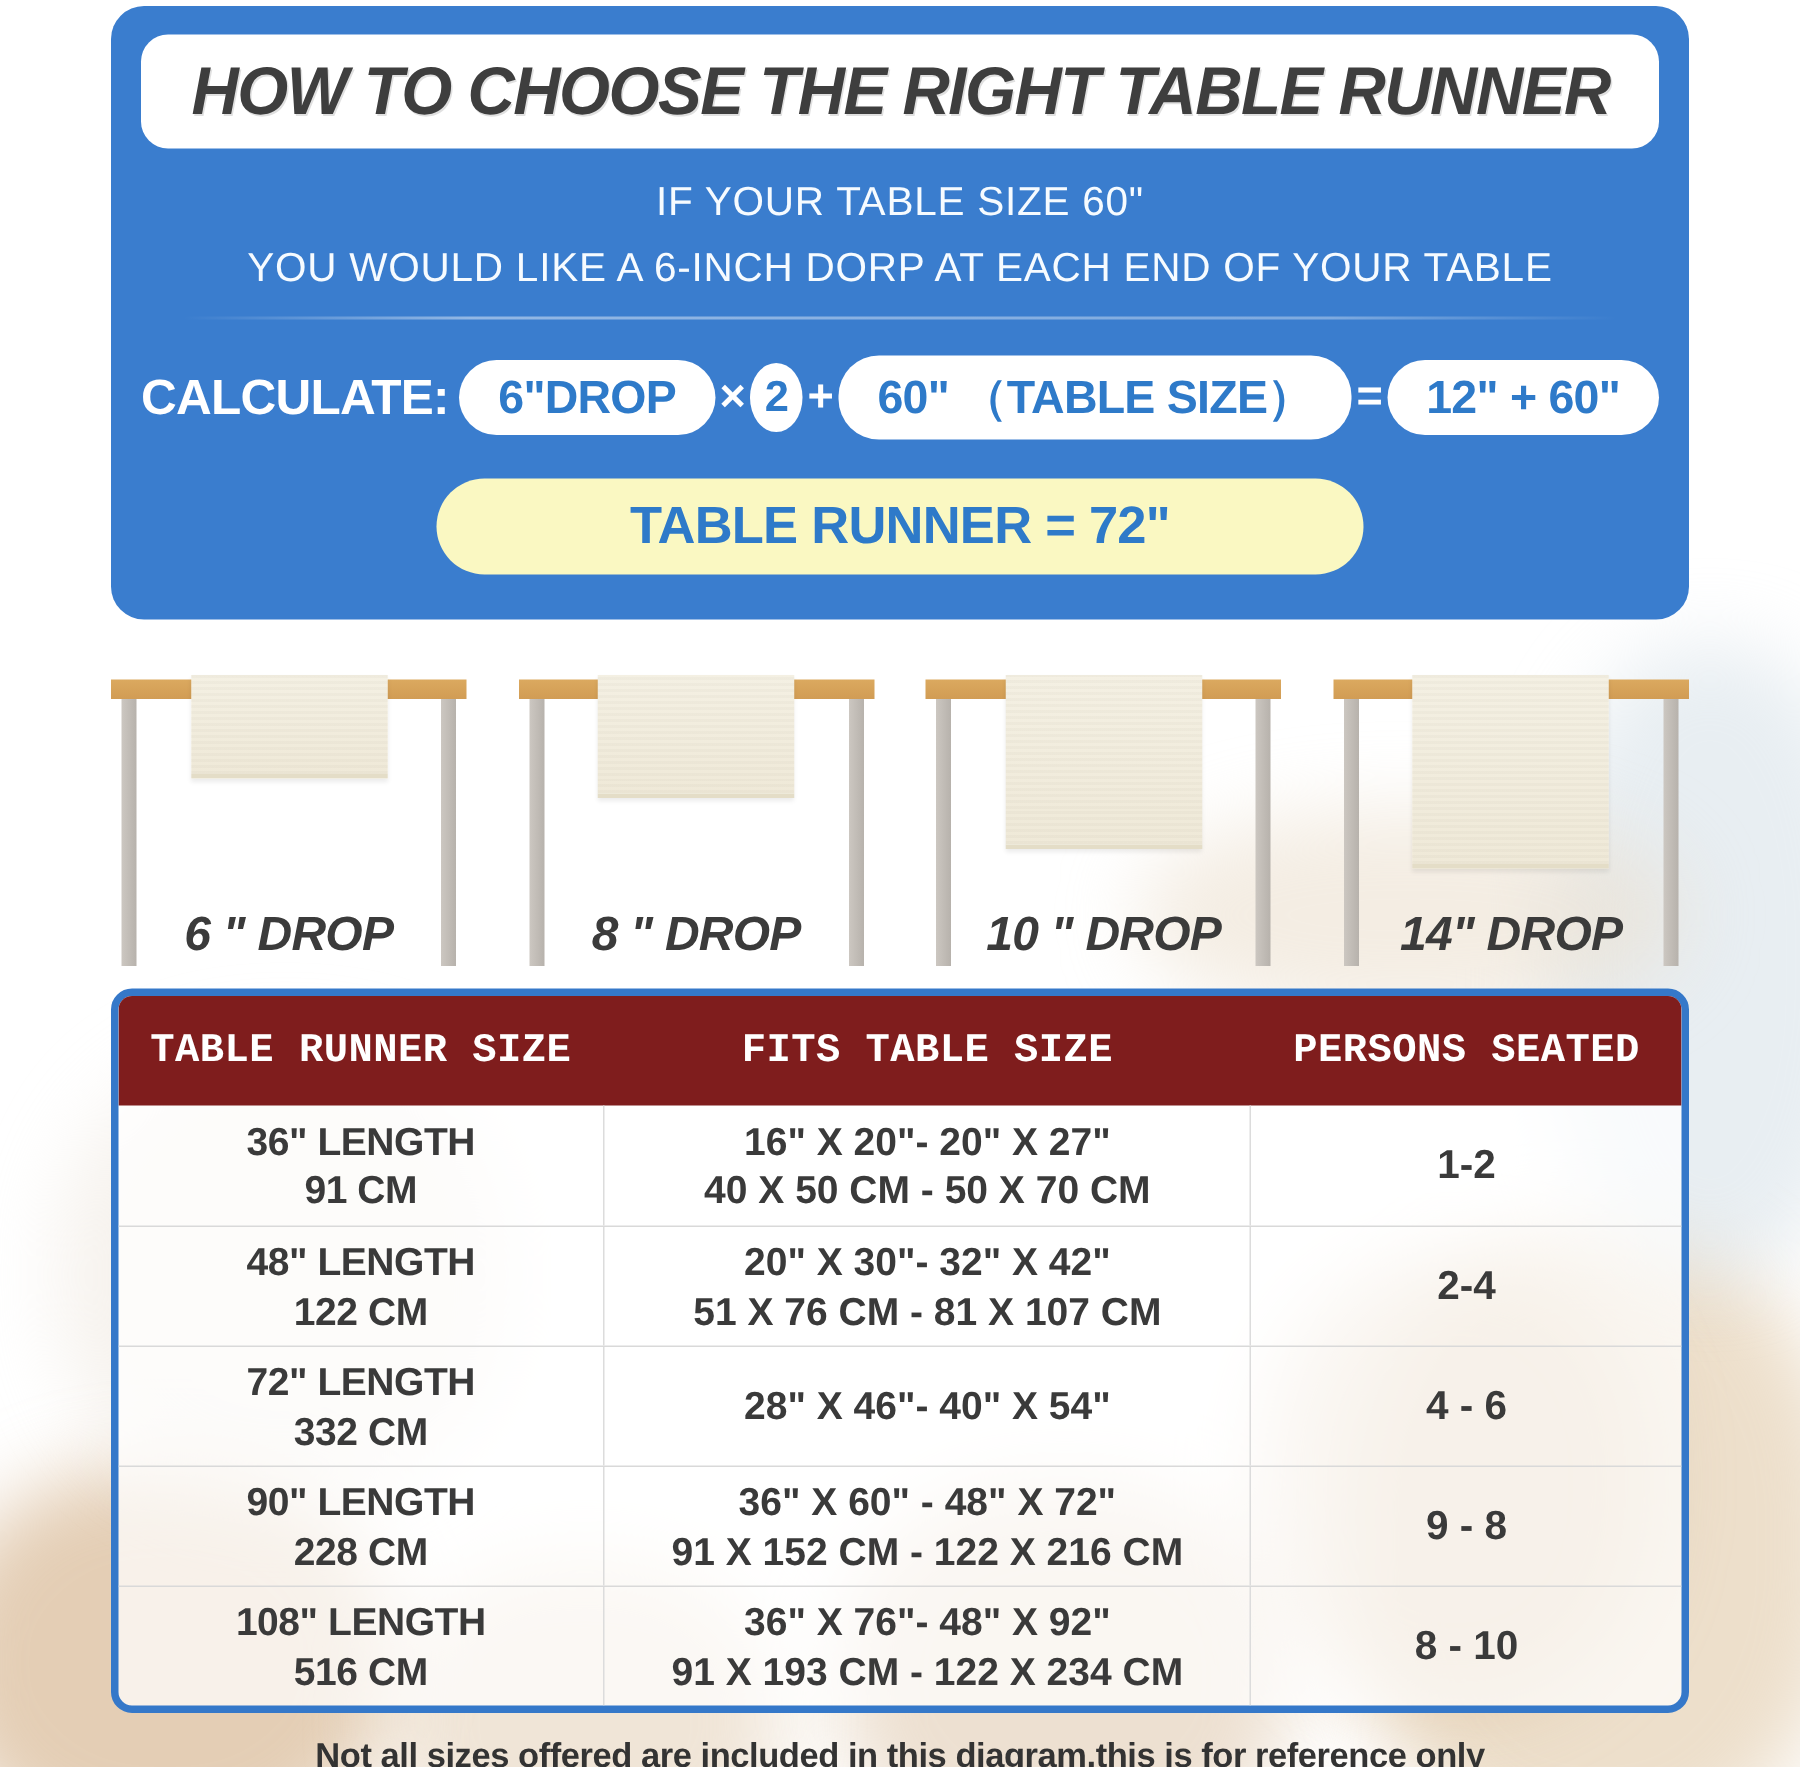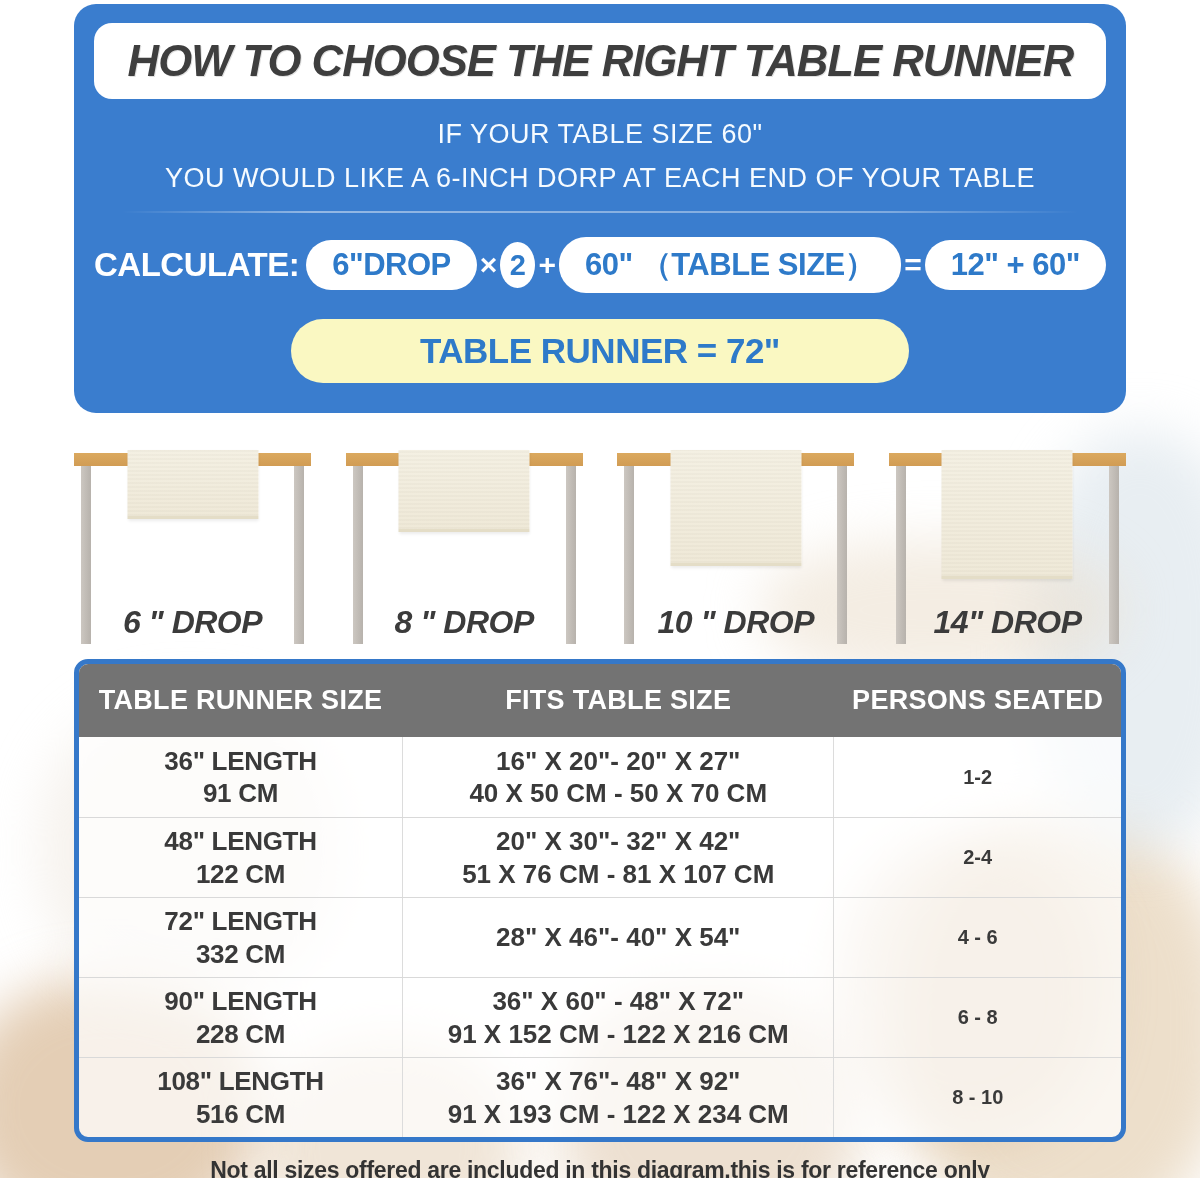--- a/index.html
+++ b/index.html
@@ -105,37 +105,38 @@
   }
 
   
   .size-panel {
     position:relative; z-index:2;
     width:1052px; margin:4px auto 0;
     border:5px solid #3578c9; border-radius:14px; overflow:hidden;
     background:rgba(255,255,255,.72);
   }
   .size-head {
-    background:#737373; height:73px;
+    background:#7f1d1d; height:73px;
     display:grid; grid-template-columns:31% 41.5% 27.5%;
     align-items:center;
+    font-family:Liberation Mono, monospace;
   }
   .size-head .hcell {
     color:#ffffff; font-size:27px; font-weight:800; text-align:center; letter-spacing:.3px;
   }
   .size-row {
     display:grid; grid-template-columns:31% 41.5% 27.5%;
     height:80px; align-items:center;
   }
   .size-row + .size-row { border-top:1px solid #d9d9d9; }
   .cell { text-align:center; color:#3a3a3a; font-weight:700; font-size:26px; line-height:1.25; }
   .cell.mid { border-left:1px solid #dcdcdc; border-right:1px solid #dcdcdc; height:100%;
               display:flex; flex-direction:column; justify-content:center; }
   .cell.col1 { letter-spacing:-.3px; }
-  .cell.persons { font-size:20px; }
+  .cell.persons { font-size:27px; }
 
   
   .footnote {
     position:relative; z-index:2;
     margin-top:15px; text-align:center;
     font-size:23px; font-weight:700; color:#333333; letter-spacing:-.3px;
   }
 </style>
 </head>
 <body>
@@ -250,21 +251,21 @@
 
     <div class="size-row">
       <div class="cell col1">
         <div>90" LENGTH</div>
         <div>228 CM</div>
       </div>
       <div class="cell mid">
         <div>36" X 60" - 48" X 72"</div>
         <div>91 X 152 CM - 122 X 216 CM</div>
       </div>
-      <div class="cell persons">6 - 8</div>
+      <div class="cell persons">9 - 8</div>
     </div>
 
     <div class="size-row">
       <div class="cell col1">
         <div>108" LENGTH</div>
         <div>516 CM</div>
       </div>
       <div class="cell mid">
         <div>36" X 76"- 48" X 92"</div>
         <div>91 X 193 CM - 122 X 234 CM</div>

